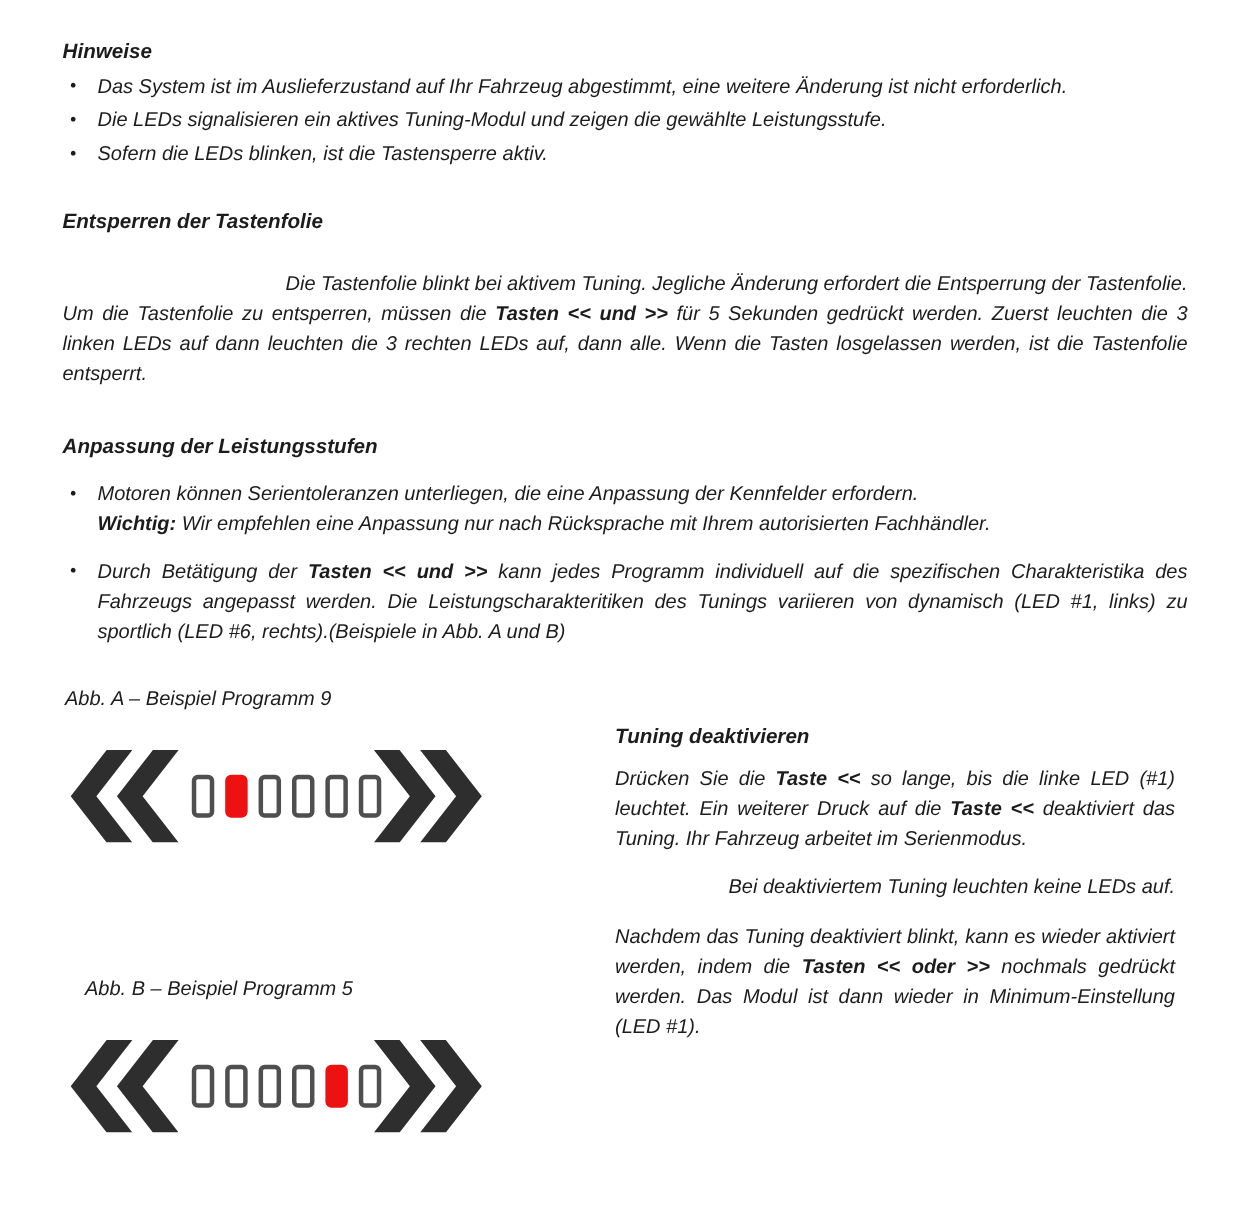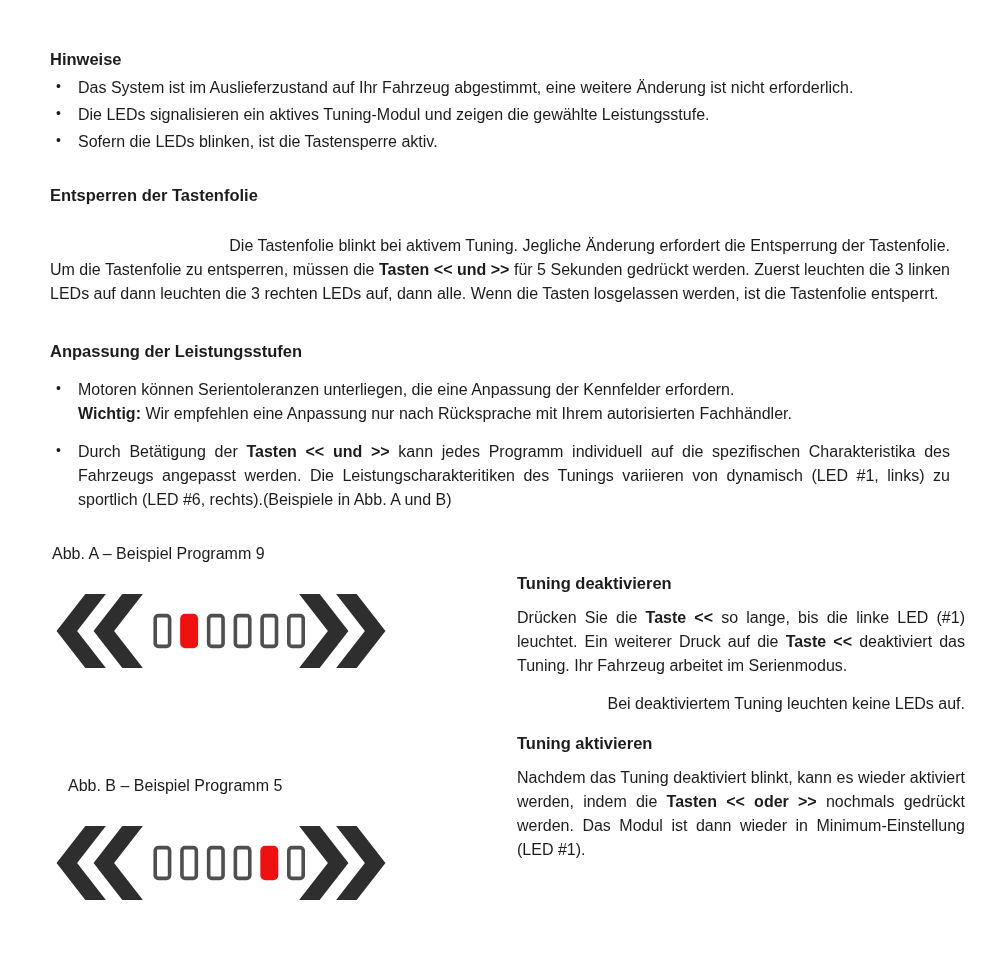--- a/index.html
+++ b/index.html
@@ -1,46 +1,47 @@
 <!DOCTYPE html>
 <html lang="de"><head>
 <meta charset="utf-8">
 <style>
   html,body{margin:0;padding:0;background:#ffffff;}
   body{width:1000px;height:975px;overflow:hidden;}
   .page{
     box-sizing:border-box;
     width:1000px;height:975px;
-    padding:48px 50px 0 50px;
+    padding:30px 50px 0 50px;
     font-family:"Liberation Sans",sans-serif;
     font-size:16px;
     line-height:1.5;
     color:#1c1c1c;
     background:#ffffff;
+    font-style:italic;
   }
   h2{font-size:16.5px;font-weight:bold;margin:0 0 4px 0;line-height:1.45;}
   p{margin:0;text-align:right;}
   .just{text-align:justify;}
   .b{font-weight:bold;}
   .bullets{margin:0 0 0 0;padding:0;list-style:none;}
   .bullet{display:flex;margin:0 0 3px 0;}
   .dot{flex:0 0 22px;padding-left:6px;font-size:14px;}
   .btxt{flex:1;}
   .gap-after-hinweise{margin-bottom:30px;}
   .entsperren-h{margin-bottom:26px;}
   .entsperren-p2{margin-bottom:34px;}
   .anpassung-h{margin-bottom:14px;}
   .anp-b1{margin-bottom:14px;}
   
   .bottom{position:relative;height:420px;margin-top:30px;}
   .cap-a{position:absolute;left:2px;top:0;}
   .fig-a{position:absolute;left:6px;top:52px;width:330px;height:74px;}
   .cap-b{position:absolute;left:18px;top:232px;}
   .fig-b{position:absolute;left:6px;top:284px;width:330px;height:74px;}
-  .col-right{position:absolute;left:467px;top:30px;width:448px;}
+  .col-right{position:absolute;left:442px;top:30px;width:448px;}
   .col-right h3{font-size:16.5px;font-weight:bold;margin:0 0 10px 0;line-height:1.45;}
   .col-right .pblock{margin-bottom:14px;}
   .col-right .pblock2{margin-bottom:16px;}
   svg{display:block;}
 </style>
 </head>
 <body>
 
 <div class="page">
 
@@ -115,18 +116,17 @@
       <g transform="translate(320,0) scale(-1,1)" fill="#2e2e2e">
         <polygon points="28,0 0,36 28,72 48,72 20,36 48,0"></polygon>
         <polygon points="64,0 36,36 64,72 84,72 56,36 84,0"></polygon>
       </g>
     </svg>
 
     <div class="col-right">
       <h3>Tuning deaktivieren</h3>
       <p class="just pblock"><span>Drücken Sie die </span><span class="b">Taste &lt;&lt;</span><span> so lange, bis die linke LED (#1) leuchtet. Ein weiterer Druck auf die </span><span class="b">Taste &lt;&lt;</span><span> deaktiviert das Tuning. Ihr Fahrzeug arbeitet im Serienmodus.</span></p>
       <p class="pblock2"><span>Bei deaktiviertem Tuning leuchten keine LEDs auf.</span></p>
-      <h3>Tuning aktivieren</h3>
       <p class="just pblock"><span>Nachdem das Tuning deaktiviert blinkt, kann es wieder aktiviert werden, indem die </span><span class="b">Tasten &lt;&lt; oder &gt;&gt;</span><span> nochmals gedrückt werden. Das Modul ist dann wieder in Minimum-Einstellung (LED #1).</span></p>
     </div>
 
   </div>
 </div>
 
 </body></html>

